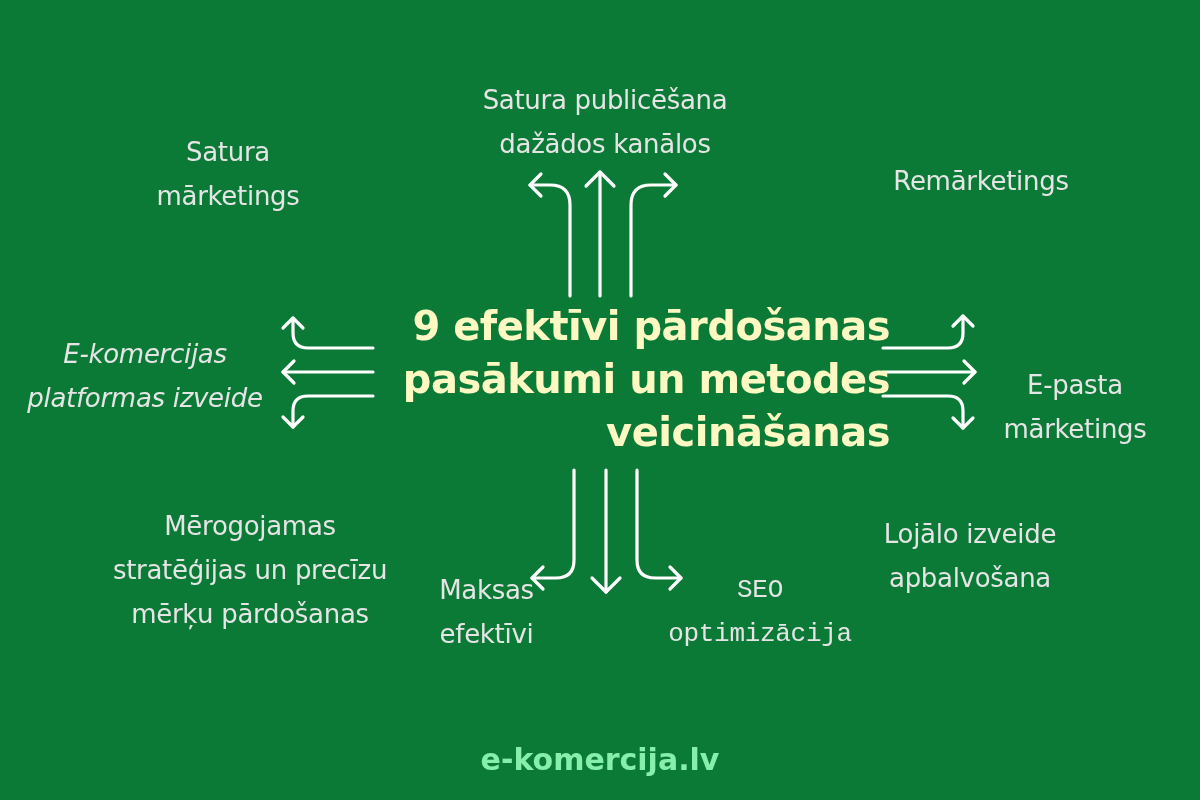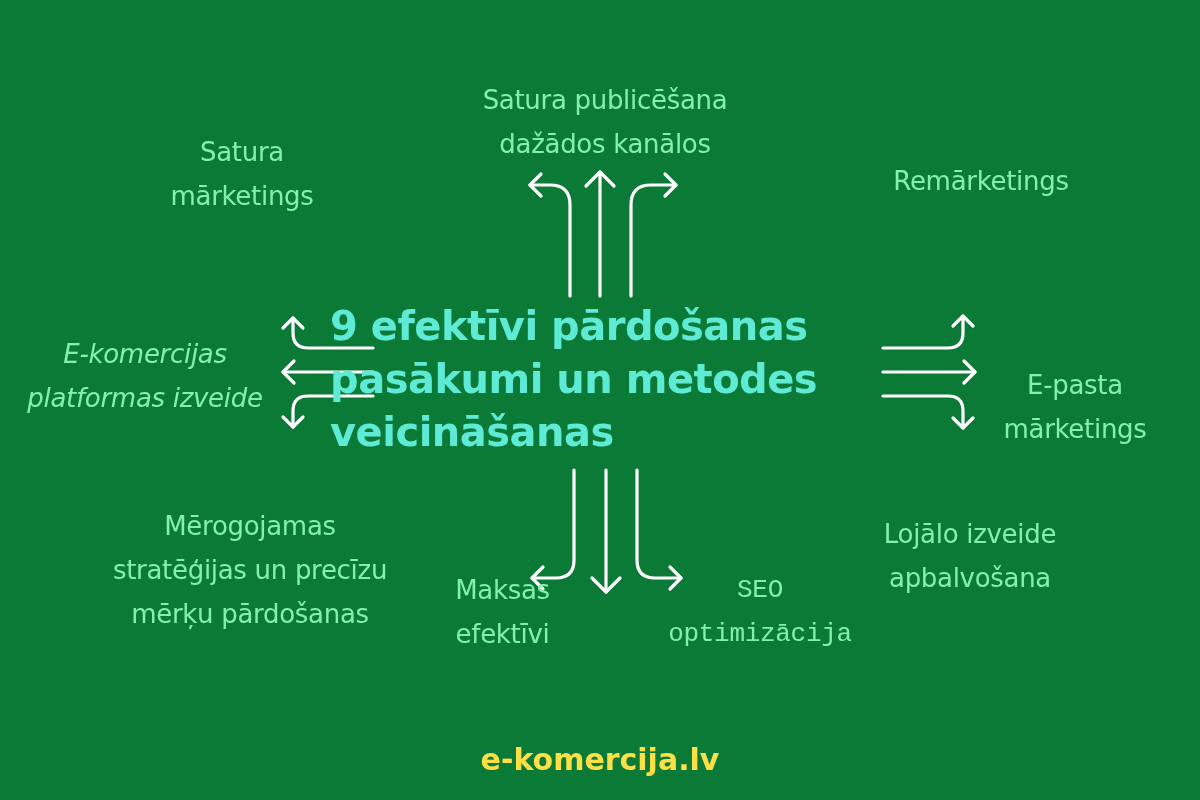--- a/index.html
+++ b/index.html
@@ -5,33 +5,33 @@
     html, body { margin: 0; padding: 0; }
     body {
       width: 1200px; height: 800px; overflow: hidden;
       background: #0b7a36;
       position: relative;
       font-family: "DejaVu Sans", "Liberation Sans", sans-serif;
     }
     .canvas { position: absolute; left: 0; top: 0; width: 1200px; height: 800px; }
     .title {
       position: absolute; left: 330px; top: 300px; width: 560px;
-      text-align: left; color: #5eead4; font-weight: bold;
+      text-align: right; color: #fef9c3; font-weight: bold;
       font-size: 40px; line-height: 53px; letter-spacing: -0.5px;
     }
     .title span { display: block; }
     .label {
-      position: absolute; color: #86efac; font-size: 26px; line-height: 44px;
+      position: absolute; color: #e5e5e5; font-size: 26px; line-height: 44px;
       text-align: center; font-family: "DejaVu Sans", "Liberation Sans", sans-serif;
       letter-spacing: -0.3px;
     }
     .label span { display: block; white-space: nowrap; }
     .footer {
       position: absolute; left: 0; width: 1200px; top: 740px; text-align: center;
-      color: #fde047; font-weight: bold; font-size: 30px; line-height: 40px;
+      color: #86efac; font-weight: bold; font-size: 30px; line-height: 40px;
     }
     svg.arrows { position: absolute; left: 0; top: 0; }
     svg.arrows path { fill: none; stroke: #ffffff; stroke-width: 3.2; stroke-linecap: round; stroke-linejoin: round; }
   </style>
 </head>
 <body>
 
 <div class="canvas">
 
   <svg class="arrows" width="1200" height="800" viewBox="0 0 1200 800">
@@ -75,21 +75,21 @@
       <path d="M953 418 L963 428 L973 418"></path>
     </g>
   </svg>
 
   <div class="title">
     <span>9 efektīvi pārdošanas</span>
     <span>pasākumi un metodes</span>
     <span>veicināšanas</span>
   </div>
 
-  <div class="label" style="left:132px; top:130px; width:220px;">
+  <div class="label" style="left:118px; top:130px; width:220px;">
     <span>Satura</span>
     <span>mārketings</span>
   </div>
 
   <div class="label" style="left:430px; top:78px; width:350px;">
     <span>Satura publicēšana</span>
     <span>dažādos kanālos</span>
   </div>
 
   <div class="label" style="left:856px; top:159px; width:250px;">
@@ -105,21 +105,21 @@
     <span>E-pasta</span>
     <span>mārketings</span>
   </div>
 
   <div class="label" style="left:70px; top:504px; width:360px;">
     <span>Mērogojamas</span>
     <span>stratēģijas un precīzu</span>
     <span>mērķu pārdošanas</span>
   </div>
 
-  <div class="label" style="left:420px; top:568px; width:165px;">
+  <div class="label" style="left:404px; top:568px; width:165px;">
     <span>Maksas</span>
     <span>efektīvi</span>
   </div>
 
   <div class="label" style="left:660px; top:568px; width:200px;font-family:Liberation Mono, monospace;">
     <span>SEO</span>
     <span>optimizācija</span>
   </div>
 
   <div class="label" style="left:855px; top:512px; width:230px;">

